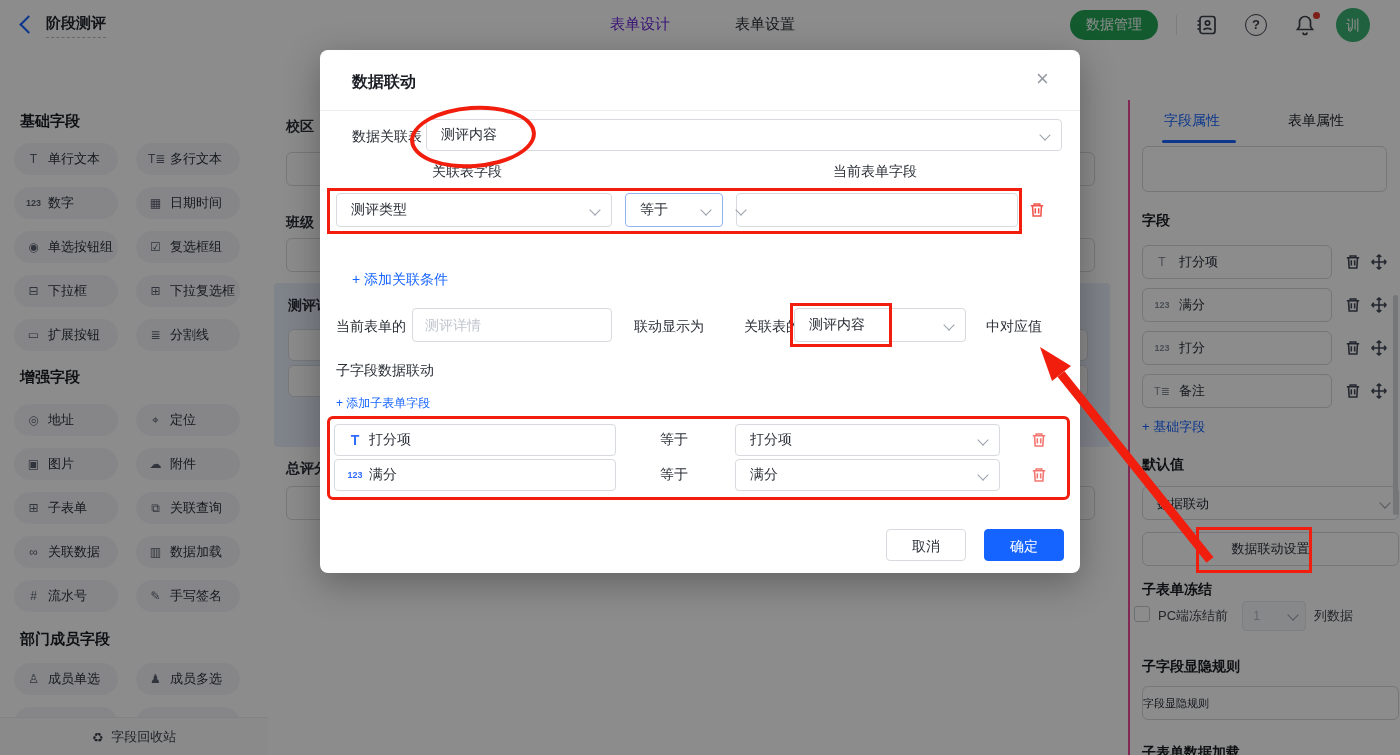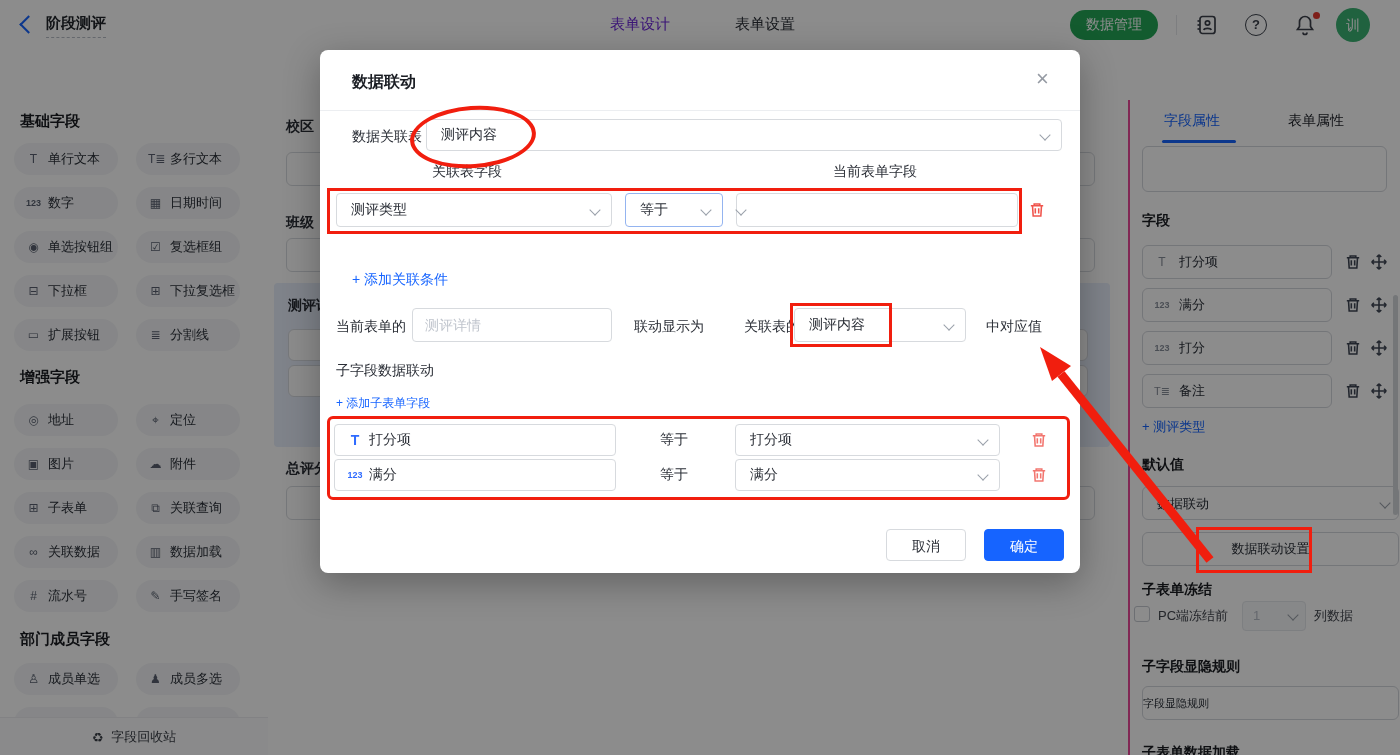--- a/index.html
+++ b/index.html
@@ -281,21 +281,21 @@
         <span class="ic" style="font-size:11px;">T≣</span>
         <span class="lb">备注</span>
       </div>
     <svg class="abs icon-btn" style="left:214px;top:282px;" viewBox="0 0 16 16" fill="none" stroke="currentColor" stroke-width="1.4">
         <path d="M2.5 4.2h11M5.5 4.2V2.6h5v1.6M4 4.2l.6 9.2h6.8l.6-9.2M6.5 6.5v4.5M9.5 6.5v4.5"></path>
       </svg>
     <svg class="abs icon-btn" style="left:240px;top:282px;" viewBox="0 0 16 16" fill="none" stroke="currentColor" stroke-width="1.4">
         <path d="M8 1.5v13M1.5 8h13M8 1.5L6 3.5M8 1.5l2 2M8 14.5l-2-2M8 14.5l2-2M1.5 8l2-2M1.5 8l2 2M14.5 8l-2-2M14.5 8l-2 2"></path>
       </svg>
 
-    <span class="abs blue-link" style="left:12px;top:318px;">+ 测评类型</span>
+    <span class="abs blue-link" style="left:12px;top:318px;">+ 基础字段</span>
 
     <span class="abs rp-h" style="left:12px;top:356px;">默认值</span>
     <div class="abs rp-box" style="left:12px;top:386px;width:257px;height:34px;">
       <span class="abs" style="left:14px;top:8px;font-size:13px;color:#2a2f38;">数据联动</span>
       <span class="abs chev" style="left:238px;top:12px;"></span>
     </div>
     <div class="abs rp-box" style="left:12px;top:432px;width:257px;height:34px;text-align:center;line-height:32px;font-size:13px;color:#2a2f38;cursor:pointer;">数据联动设置</div>
 
     <span class="abs rp-h" style="left:12px;top:481px;">子表单冻结</span>
     <span class="abs checkbox" style="left:4px;top:506px;"></span>

